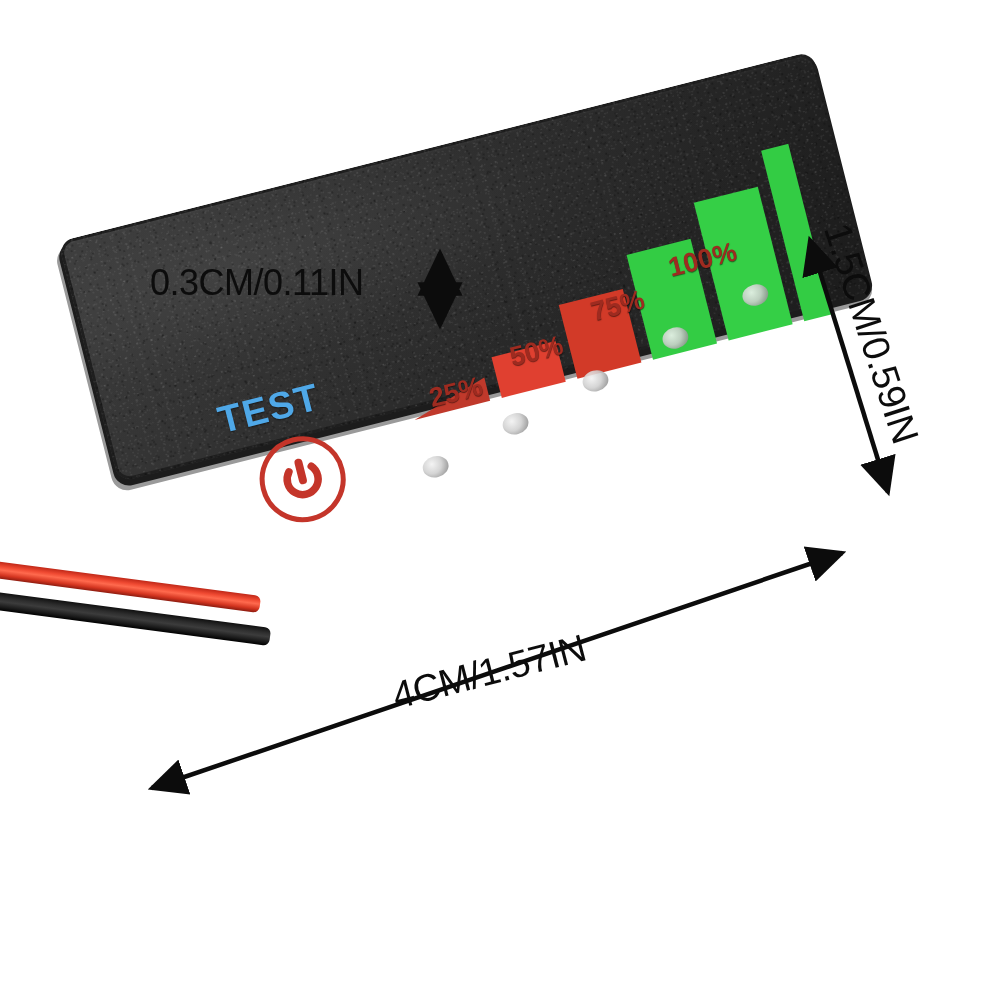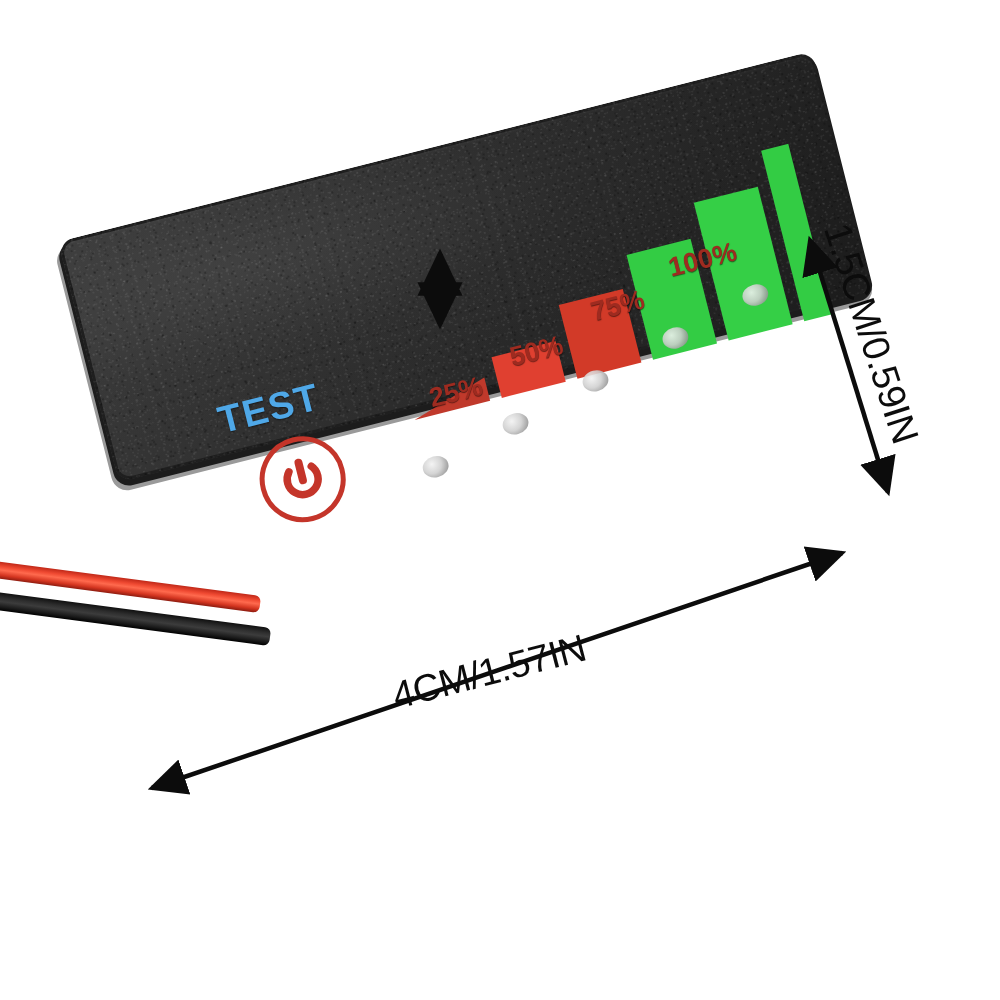--- a/index.html
+++ b/index.html
@@ -255,16 +255,17 @@
       </marker>
     </defs>
 
     <line x1="440" y1="254" x2="440" y2="324" stroke="#0C0C0C" stroke-width="5.5" marker-start="url(#ahs)" marker-end="url(#ah)"></line>
 
     <line x1="810" y1="240" x2="888" y2="492" stroke="#0C0C0C" stroke-width="4.5" marker-start="url(#ahs)" marker-end="url(#ah)"></line>
 
     <line x1="152" y1="788" x2="842" y2="553" stroke="#0C0C0C" stroke-width="4.5" marker-start="url(#ahs)" marker-end="url(#ah)"></line>
   </svg>
 
+  <div class="dim-text" id="dim-thickness-text">0.3CM/0.11IN</div>
   <div class="dim-text" id="dim-width-text">4CM/1.57IN</div>
   <div class="dim-text" id="dim-height-text">1.5CM/0.59IN</div>
 
 </div>
 
 </body></html>

